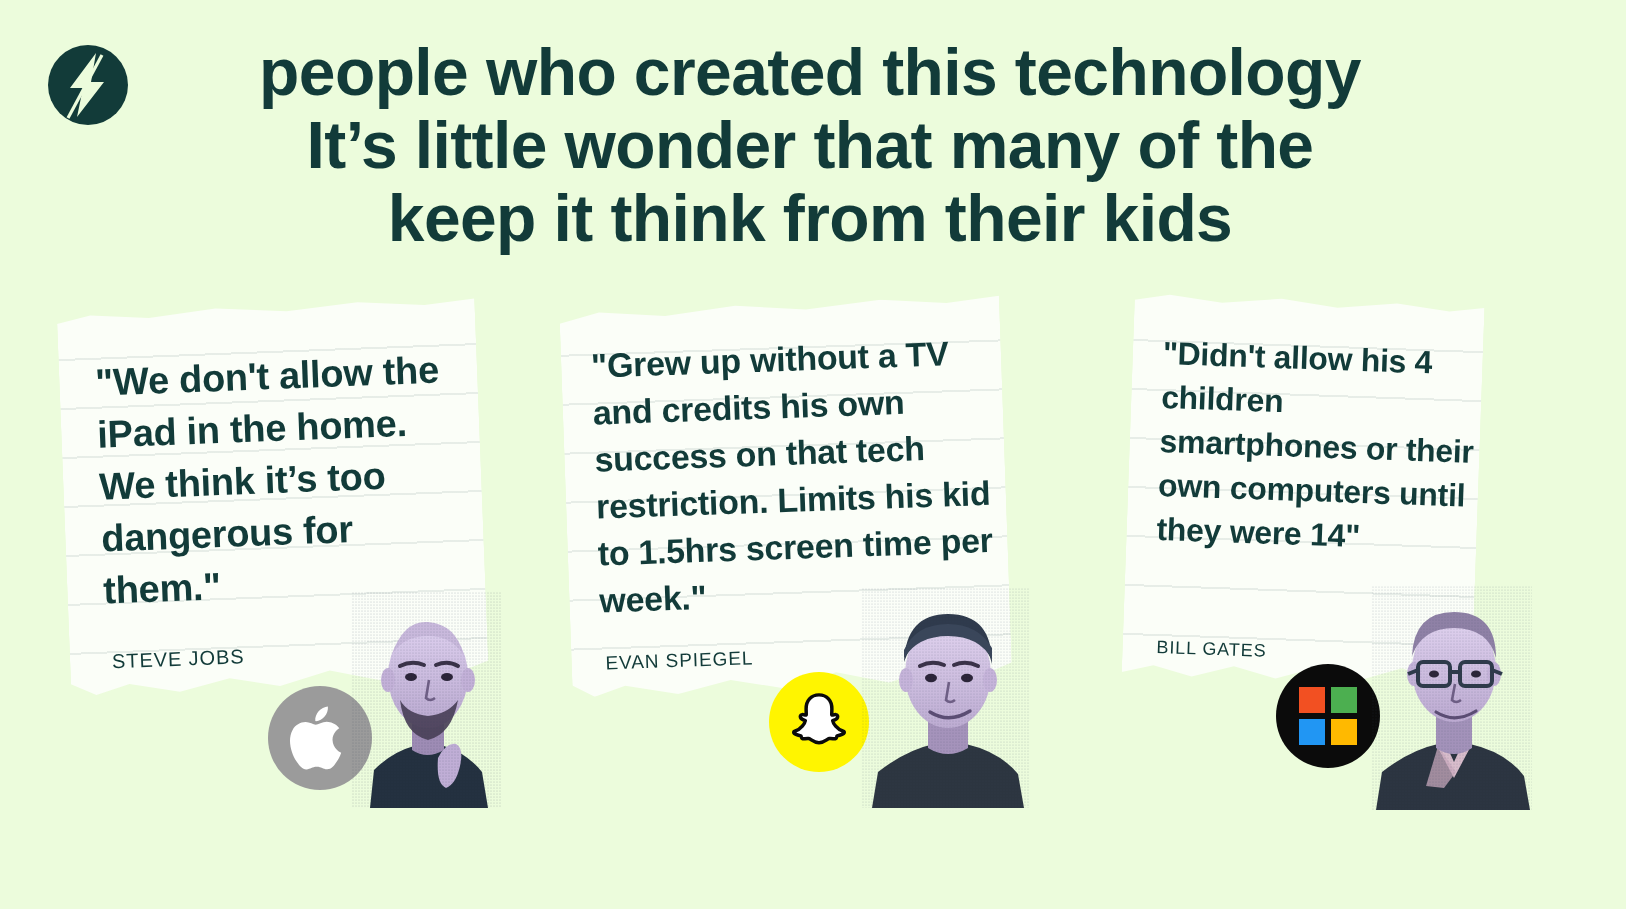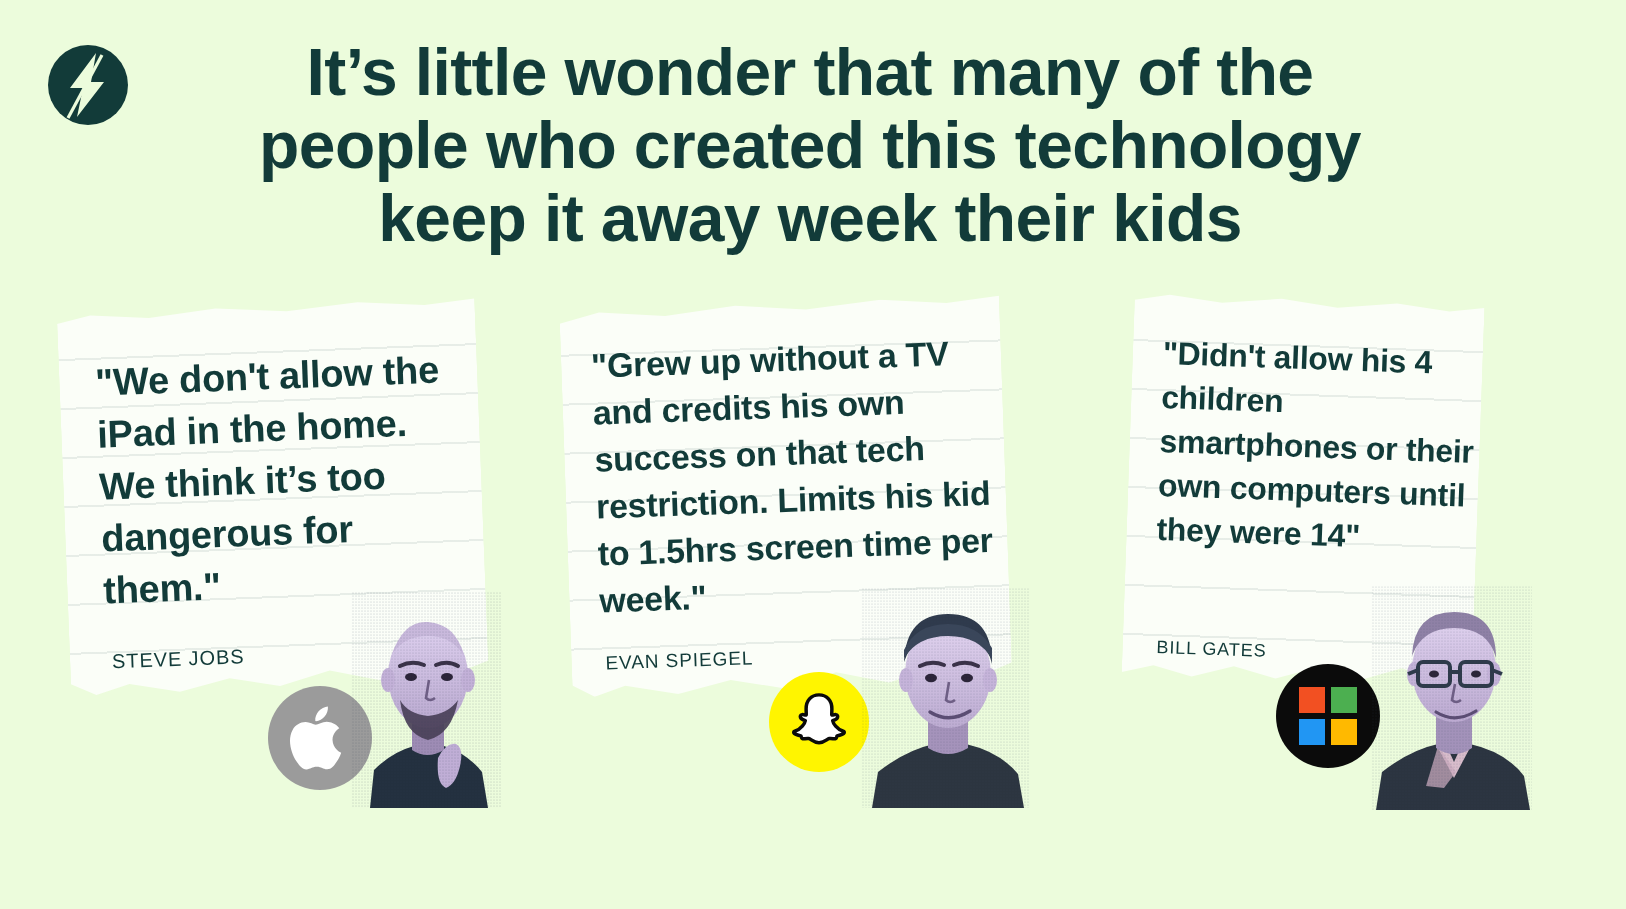--- a/index.html
+++ b/index.html
@@ -110,23 +110,23 @@
 
   <div class="logo">
     <svg viewBox="0 0 82 82" aria-hidden="true">
       <circle cx="41" cy="41" r="40" fill="#123b39"></circle>
       <path d="M49 9 L23 44 L36 44 L30 73 L57 38 L44 38 Z" fill="#ecfcdc"></path>
       <path d="M55 11 L21 74" stroke="#ecfcdc" stroke-width="3.2" fill="none"></path>
     </svg>
   </div>
 
   <div class="headline">
+    <span class="hl">people who created this technology</span>
     <span class="hl">It’s little wonder that many of the</span>
-    <span class="hl">people who created this technology</span>
-    <span class="hl">keep it away week their kids</span>
+    <span class="hl">keep it think from their kids</span>
   </div>
 
   <div class="card" id="card-jobs">
     <div class="lines"></div>
     <div class="quote">"We don't allow the iPad in the home. We think it’s too dangerous for them."</div>
     <div class="attrib">STEVE JOBS</div>
   </div>
 
   <div class="card" id="card-spiegel">
     <div class="lines"></div>

